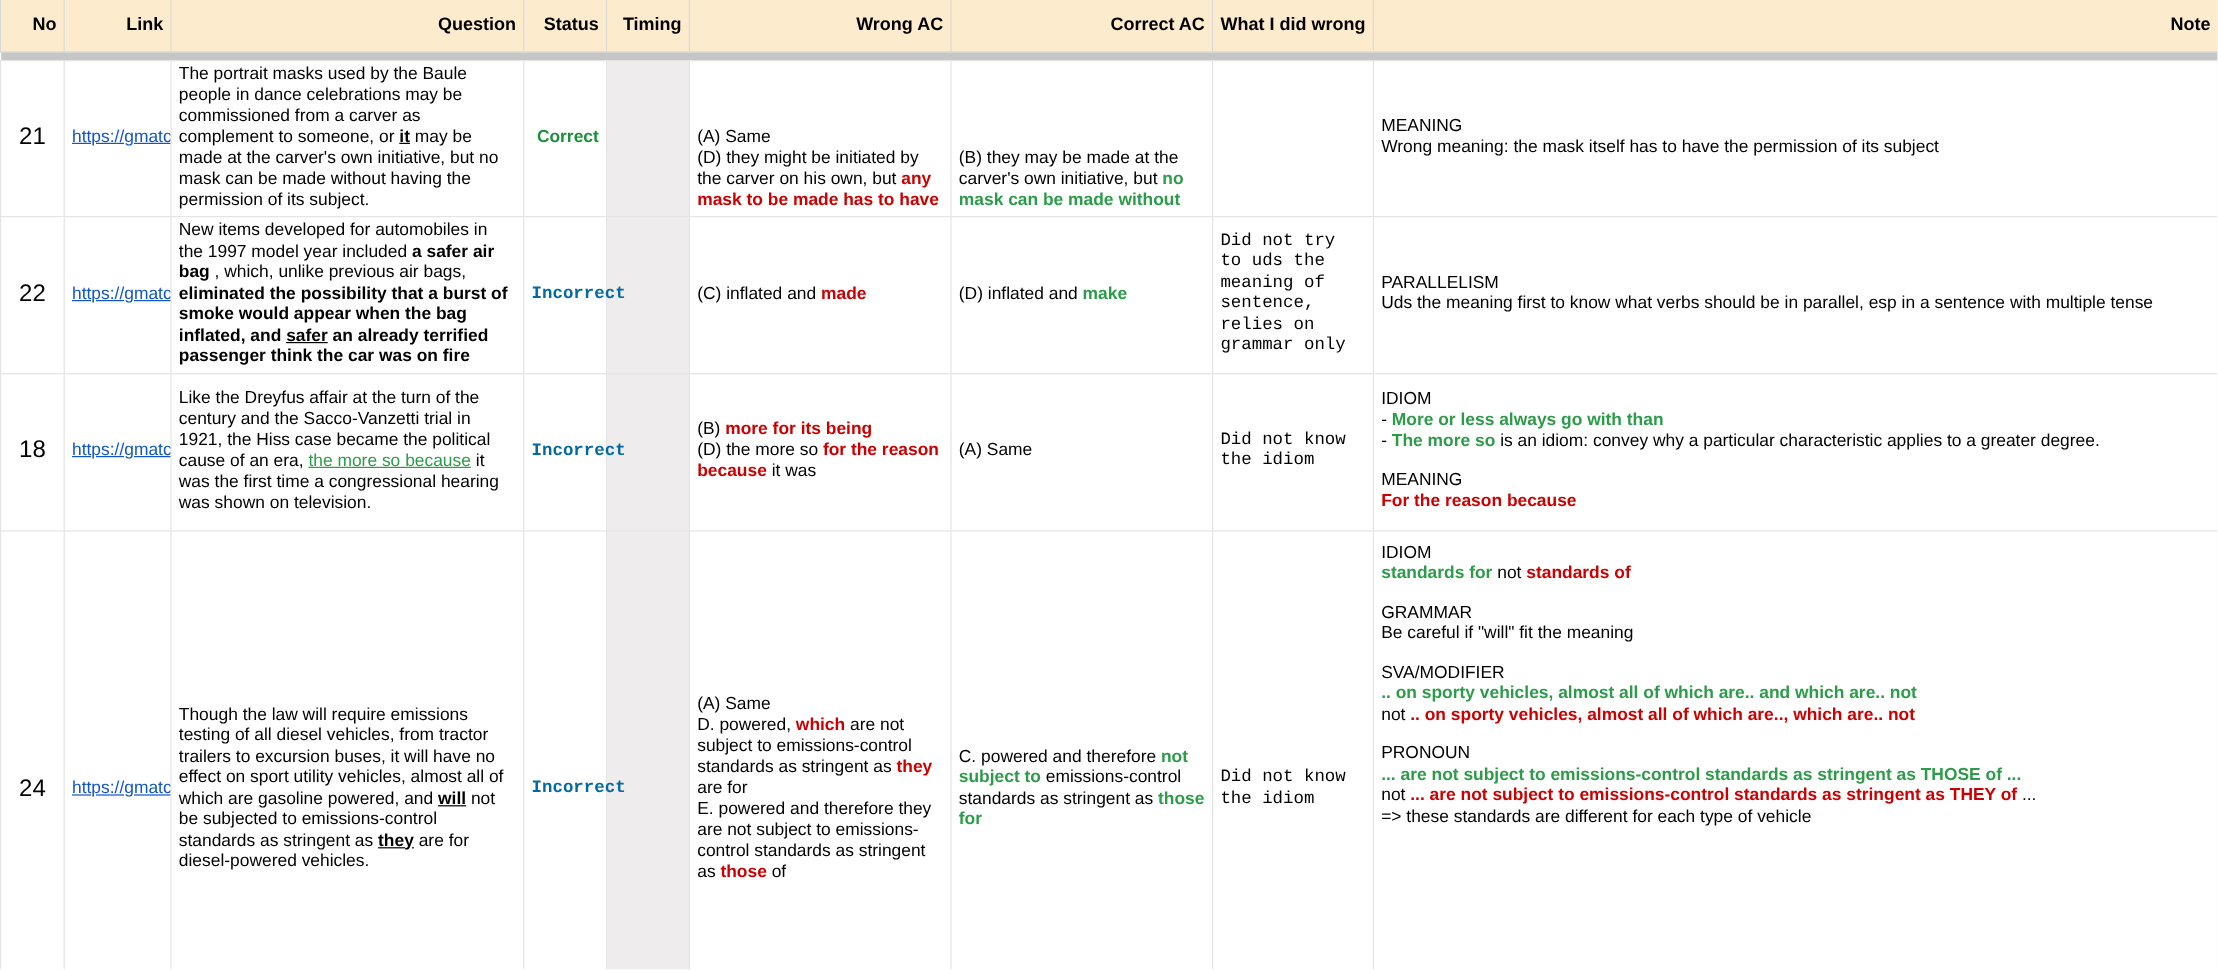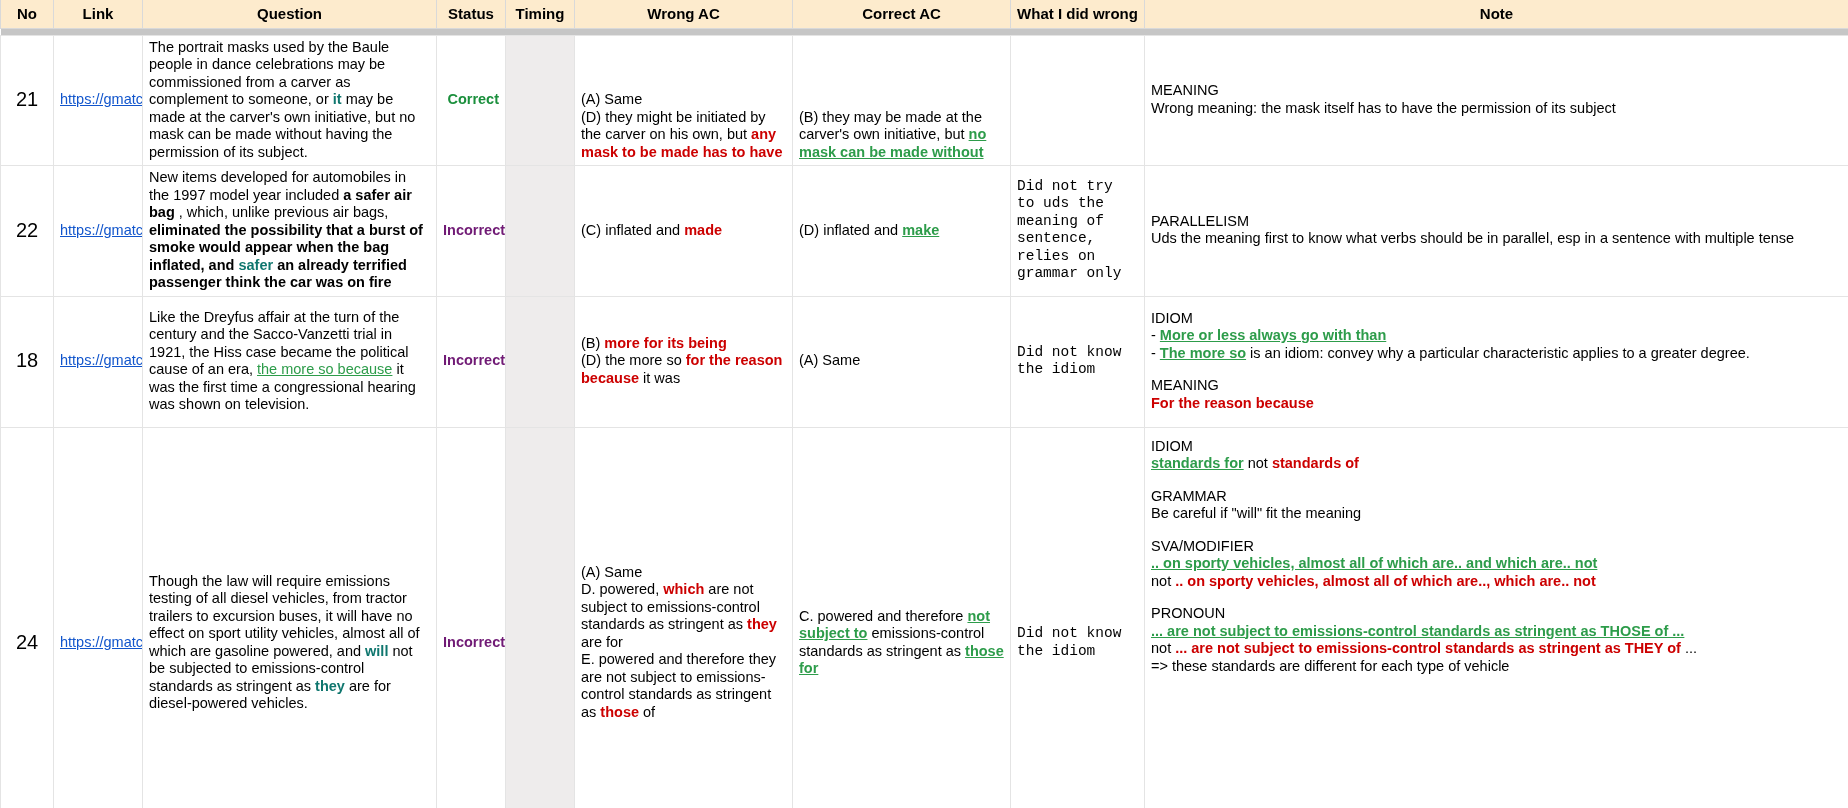--- a/index.html
+++ b/index.html
@@ -30,23 +30,23 @@
   table.grid col.c-what    { width: 134px; }
   table.grid col.c-note    { width: 704px; }
 
   thead th {
     background: #fdebcd;
     border: 1px solid #d9d9d9;
     border-top: none;
     font-weight: bold;
     font-size: 15px;
     color: #000;
-    text-align: center;
+    text-align: right;
     padding: 4px 6px 5px 6px;
-    height: 28px;
+    height: 43px;
     vertical-align: middle;
     white-space: nowrap;
   }
   
   tr.freeze-bar td {
     height: 7px;
     padding: 0;
     background: #c6c6c6;
     border: none;
   }
@@ -68,27 +68,27 @@
   td.cell-what    { vertical-align: middle; font-family: Liberation Mono, monospace; }
   td.cell-note    { vertical-align: middle; }
 
   .link {
     color: #1155cc;
     text-decoration: underline;
     cursor: pointer;
     font-size: 14.5px;
   }
   .st-correct   { color: #1a8f3c; }
-  .st-incorrect { color: #701a75; }
+  .st-incorrect { color: #0369a1; font-family: Liberation Mono, monospace; }
 
   .r  { color: #cc0000; font-weight: bold; margin-top: 45px; }
-  .g  { color: #2d9c4a; font-weight: bold; text-decoration: underline; }
+  .g  { color: #2d9c4a; font-weight: bold; }
   .b  { font-weight: bold; color: #000; }
   .u  { }
-  .ru { color: #0f766e; font-weight: bold; }
+  .ru { color: #000000; font-weight: bold; text-decoration: underline; }
   .gu { color: #2d9c4a; font-weight: normal; text-decoration: underline; }
   .blk { display: block; }
   .gap { display: block; height: 15px; }
   .hd { color: #000; font-weight: normal; }
 </style>
 </head>
 <body>
 
 <div id="sheet">
   <table class="grid">

